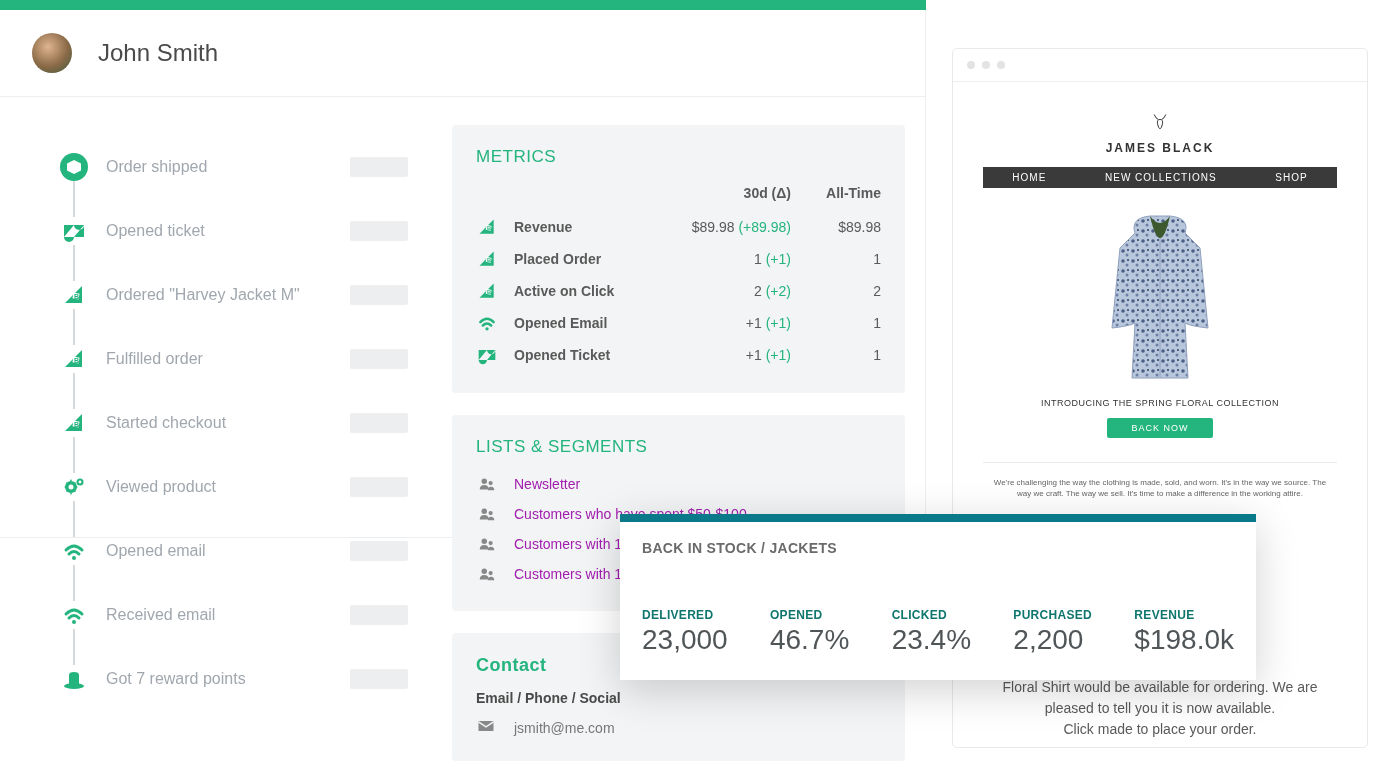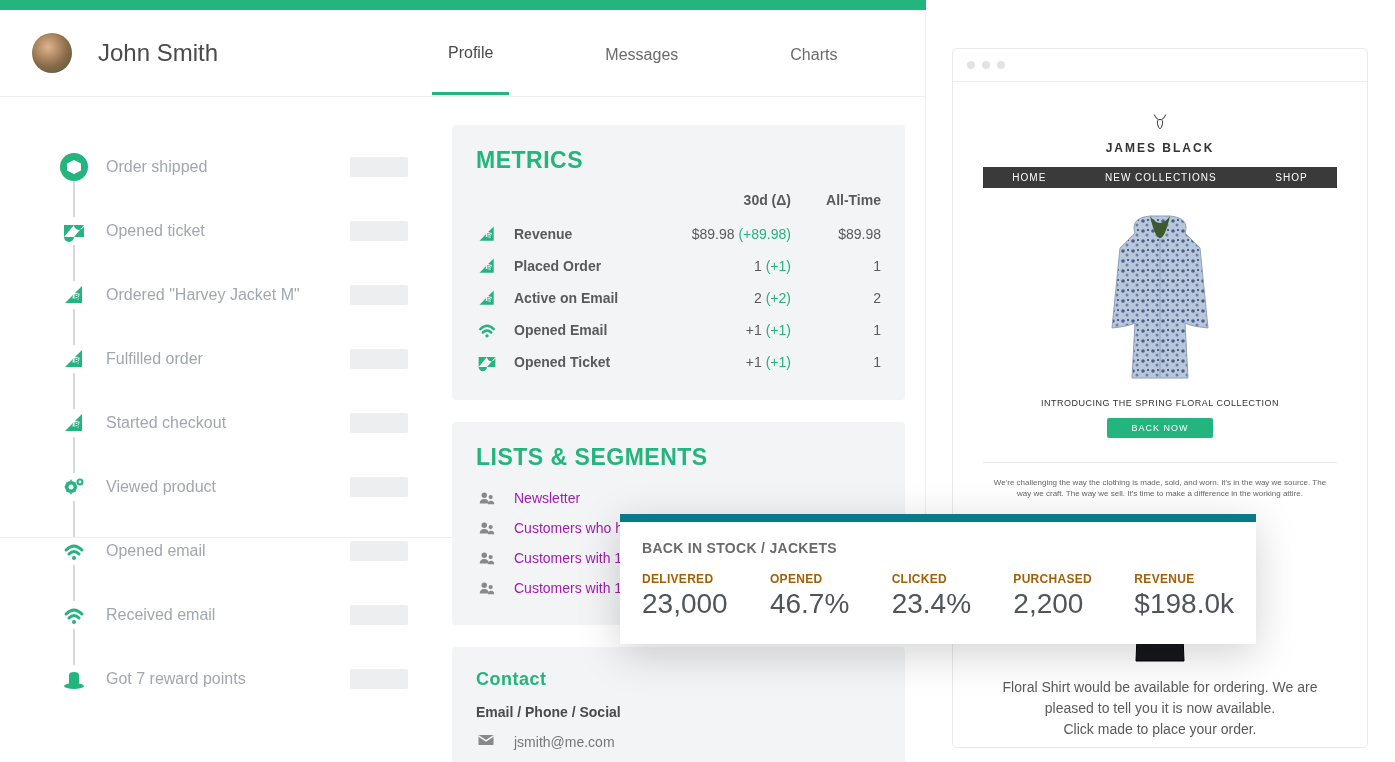--- a/index.html
+++ b/index.html
@@ -96,22 +96,22 @@
     padding: 28px 20px 0 20px;
   }
   .card {
     background: #f2f4f5;
     border-radius: 4px;
     padding: 22px 24px;
     margin-bottom: 22px;
   }
   .card-title {
     color: #24b47e;
-    font-size: 23px;
-    font-weight: 700;
+    font-size: 17px;
+    font-weight: 400;
     letter-spacing: 0.5px;
   }
   .metrics-header {
     display: flex;
     font-size: 14px;
     color: #5a5a5a;
     font-weight: 600;
     margin-top: 18px;
     margin-bottom: 10px;
   }
@@ -232,21 +232,21 @@
   }
   .stats-title {
     font-size: 14px;
     font-weight: 700;
     color: #6a6a6a;
     letter-spacing: 0.3px;
     margin-bottom: 16px;
   }
   .stats-row { display: flex; justify-content: space-between; gap: 10px; }
   .stat {}
-  .stat-label { font-size: 12px; color: #a16207; font-weight: 600; letter-spacing: 0.3px; margin-bottom: 2px; }
+  .stat-label { font-size: 12px; color: #0f766e; font-weight: 600; letter-spacing: 0.3px; margin-bottom: 2px; margin-top: 36px; }
   .stat-value { font-size: 28px; color: #505558; font-weight: 400; }
 
   
   .gi { color: #24b47e; }
 </style>
 </head>
 <body>
 
 <svg width="0" height="0" style="position:absolute">
   <defs>
@@ -290,25 +290,20 @@
       </g>
   </defs>
 </svg>
 
 <div class="top-bar"></div>
 
 <div class="left-panel">
   <div class="header">
     <div class="avatar"></div>
     <div class="username">John Smith</div>
-    <div class="tabs">
-      <div class="tab active">Profile</div>
-      <div class="tab">Messages</div>
-      <div class="tab">Charts</div>
-    </div>
   </div>
 
   <div class="body">
 
     <div class="timeline">
       <div class="timeline-item">
         <span class="timeline-icon">
             <svg width="28" height="28" viewBox="0 0 24 24">
               <use href="#box-icon"></use>
             </svg>
@@ -427,21 +422,21 @@
               <span class="metric-label">Placed Order</span>
               <span class="metric-30d">1 <span class="delta">(+1)</span></span>
               <span class="metric-alltime">1</span>
             </div>
             <div class="metric-row">
               <span class="metric-icon gi">
                 <svg width="20" height="20" viewBox="0 0 24 24">
                   <use href="#commerce-icon"></use>
                 </svg>
               </span>
-              <span class="metric-label">Active on Email</span>
+              <span class="metric-label">Active on Click</span>
               <span class="metric-30d">2 <span class="delta">(+2)</span></span>
               <span class="metric-alltime">2</span>
             </div>
             <div class="metric-row">
               <span class="metric-icon gi">
                 <svg width="20" height="20" viewBox="0 0 24 24">
                   <use href="#wifi-icon"></use>
                 </svg>
               </span>
               <span class="metric-label">Opened Email</span>

